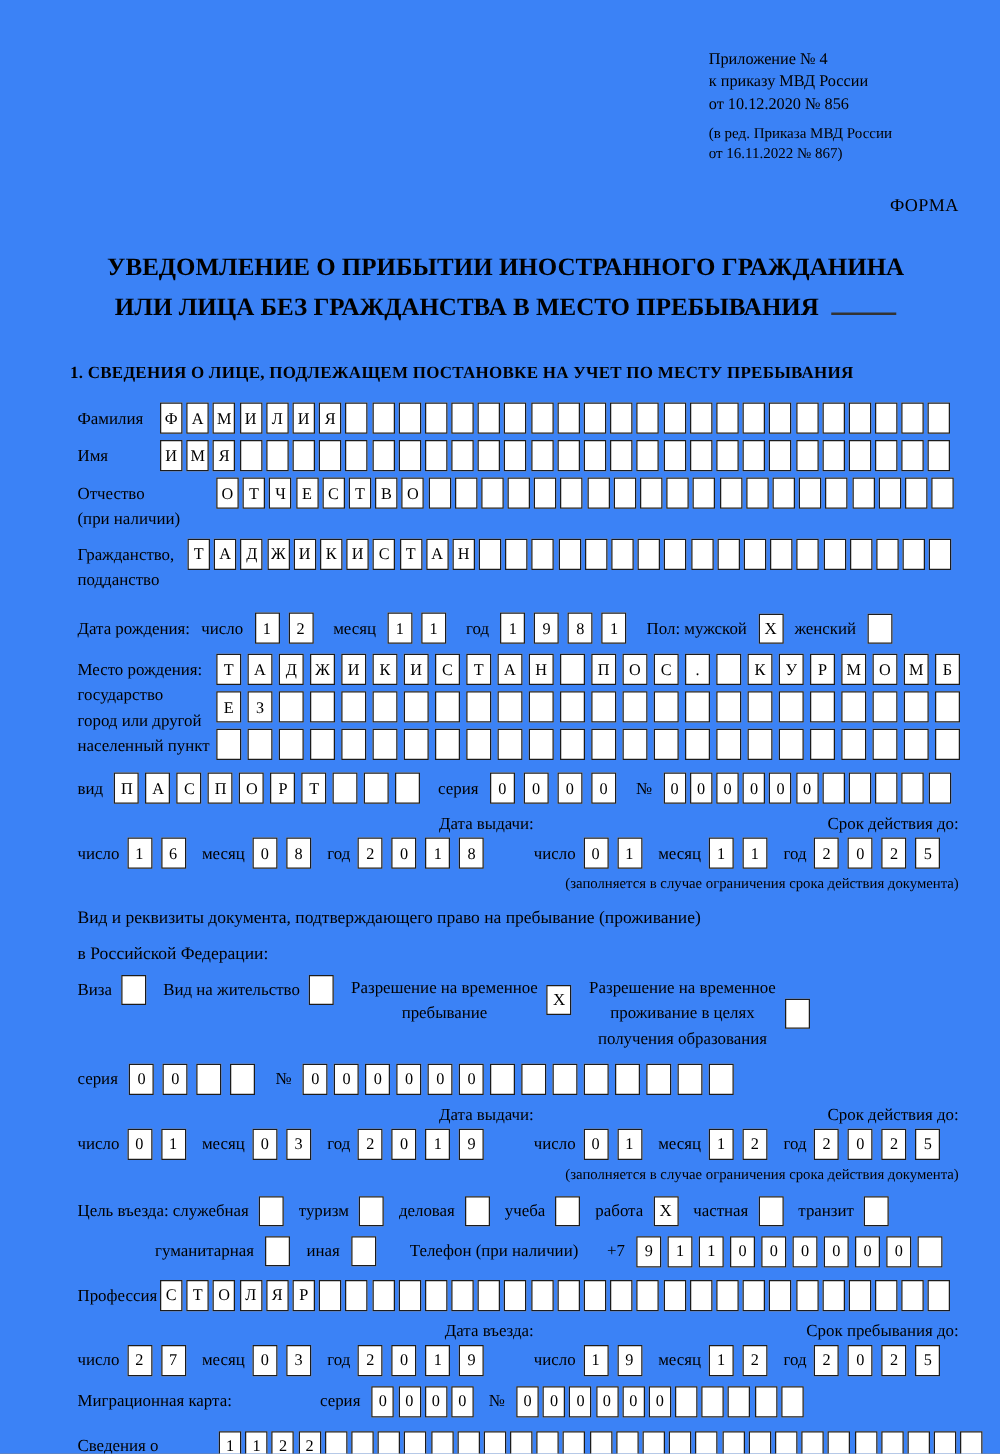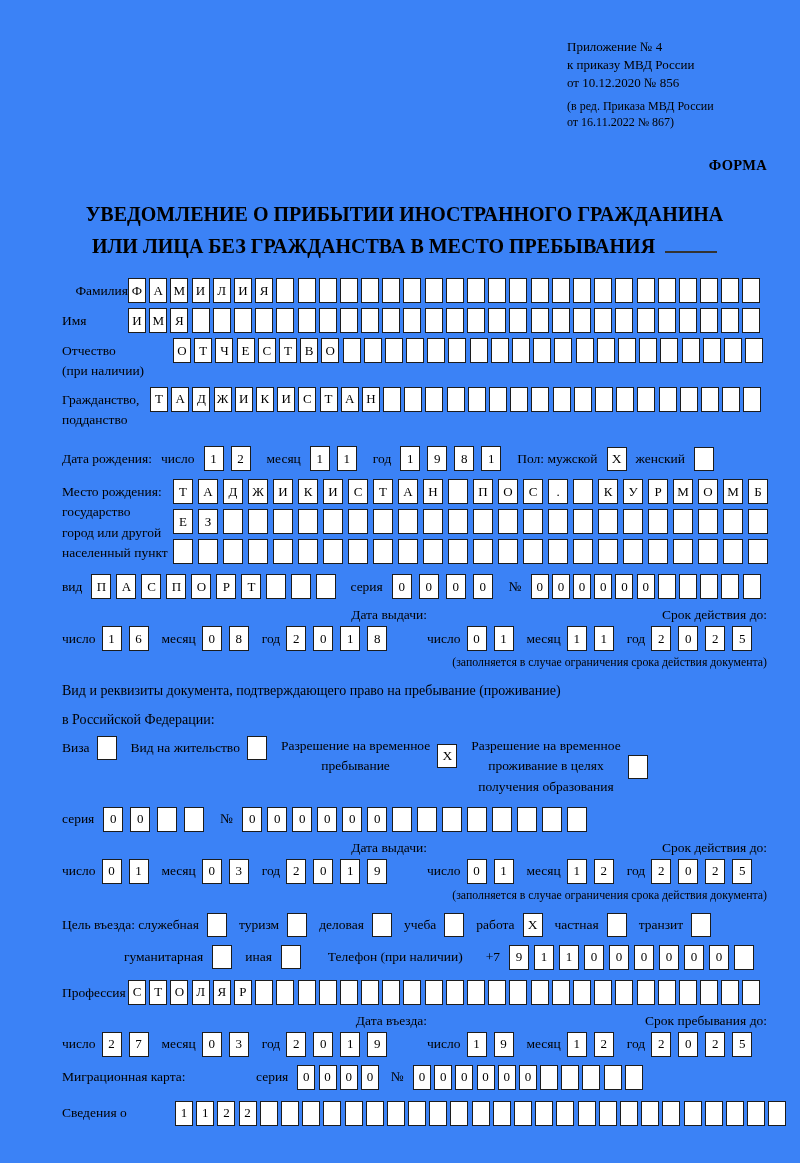--- a/index.html
+++ b/index.html
@@ -4,21 +4,21 @@
 <style>
   html,body{margin:0;padding:0;background:#888;}
   .page{
     width:800px;height:1163px;background:#3b82f6;color:#000;
     font-family:"Liberation Serif","DejaVu Serif",serif;
     position:relative;box-sizing:border-box;
     padding:38px 33px 20px 62px;overflow:hidden;
   }
   .hdr{width:200px;margin-left:auto;font-size:13px;line-height:1.4;}
   .hdr-small{font-size:12px;margin-top:5px;line-height:1.4;}
-  .forma{text-align:right;font-weight:bold;font-size:14.5px;margin-top:26px;letter-spacing:.3px;}
+  .forma{text-align:right;font-weight:normal;font-size:14.5px;margin-top:26px;letter-spacing:.3px;}
   .title{text-align:center;font-weight:bold;font-size:20px;margin-top:24px;line-height:1.6;margin-left:-20px;}
   .t-underline{display:inline-block;width:52px;border-bottom:2px solid #333;margin-left:10px;}
   .sec-head{font-weight:bold;font-size:13.6px;margin-top:28px;margin-left:-6px;letter-spacing:.2px;}
   .row{display:flex;align-items:flex-start;margin-top:5px;}
   .flabel{flex-shrink:0;font-size:13.5px;line-height:1.5;padding-top:3px;}
   .w66{width:66px;} .w88{width:88px;} .w111{width:111px;} .w113{width:113px;}
   .cells{display:inline-flex;flex-wrap:nowrap;}
   .cell{
     box-sizing:border-box;width:18px;height:25px;border:1.6px solid #1c1c1c;
     margin-right:3.2px;display:inline-flex;align-items:center;justify-content:center;
@@ -36,21 +36,21 @@
   .cellcol > .cells{margin-bottom:5px;}
   .doc-head{text-align:center;font-weight:bold;font-size:13.5px;margin-top:3px;}
   .dates{display:flex;margin-top:8px;}
   .dcol-l{width:365px;flex-shrink:0;}
   .dcol-r{flex:1;}
   .dtitle{text-align:right;font-size:13.5px;margin-bottom:3px;}
   .dline{display:flex;align-items:center;}
   .dline > *{margin-right:6px;}
   .note{font-size:11.8px;margin-top:4px;text-align:right;white-space:nowrap;}
   .plain{font-size:14px;line-height:1.5;}
-  .mt8{margin-top:8px;} .mt10{margin-top:10px;} .mt16{margin-top:16px;text-align:right;}
+  .mt8{margin-top:8px;} .mt10{margin-top:10px;} .mt16{margin-top:16px;}
   .visa-row{display:flex;align-items:flex-start;margin-top:6px;font-size:13.5px;}
   .visa-item{display:flex;align-items:center;margin-right:14px;}
   .visa-item .vlbl{margin-right:7px;line-height:1.5;}
   .vcenter{text-align:center;}
   .purpose{display:flex;align-items:center;font-size:13.5px;flex-wrap:nowrap;}
   .purpose > *{margin-right:8px;}
   .purpose .chk{margin-right:12px;}
 </style>
 </head>
 <body>
@@ -67,20 +67,21 @@
     </div>
   </div>
 
   <div class="forma">ФОРМА</div>
 
   <div class="title">
     <div>УВЕДОМЛЕНИЕ О ПРИБЫТИИ ИНОСТРАННОГО ГРАЖДАНИНА</div>
     <div><span>ИЛИ ЛИЦА БЕЗ ГРАЖДАНСТВА В МЕСТО ПРЕБЫВАНИЯ</span><span class="t-underline"></span></div>
   </div>
 
+  <div class="sec-head">1. СВЕДЕНИЯ О ЛИЦЕ, ПОДЛЕЖАЩЕМ ПОСТАНОВКЕ НА УЧЕТ ПО МЕСТУ ПРЕБЫВАНИЯ</div>
 
   <div class="row mt16">
     <div class="flabel w66">Фамилия</div>
     <div class="cells">
         <div class="cell">Ф</div>
         <div class="cell">А</div>
         <div class="cell">М</div>
         <div class="cell">И</div>
         <div class="cell">Л</div>
         <div class="cell">И</div>

